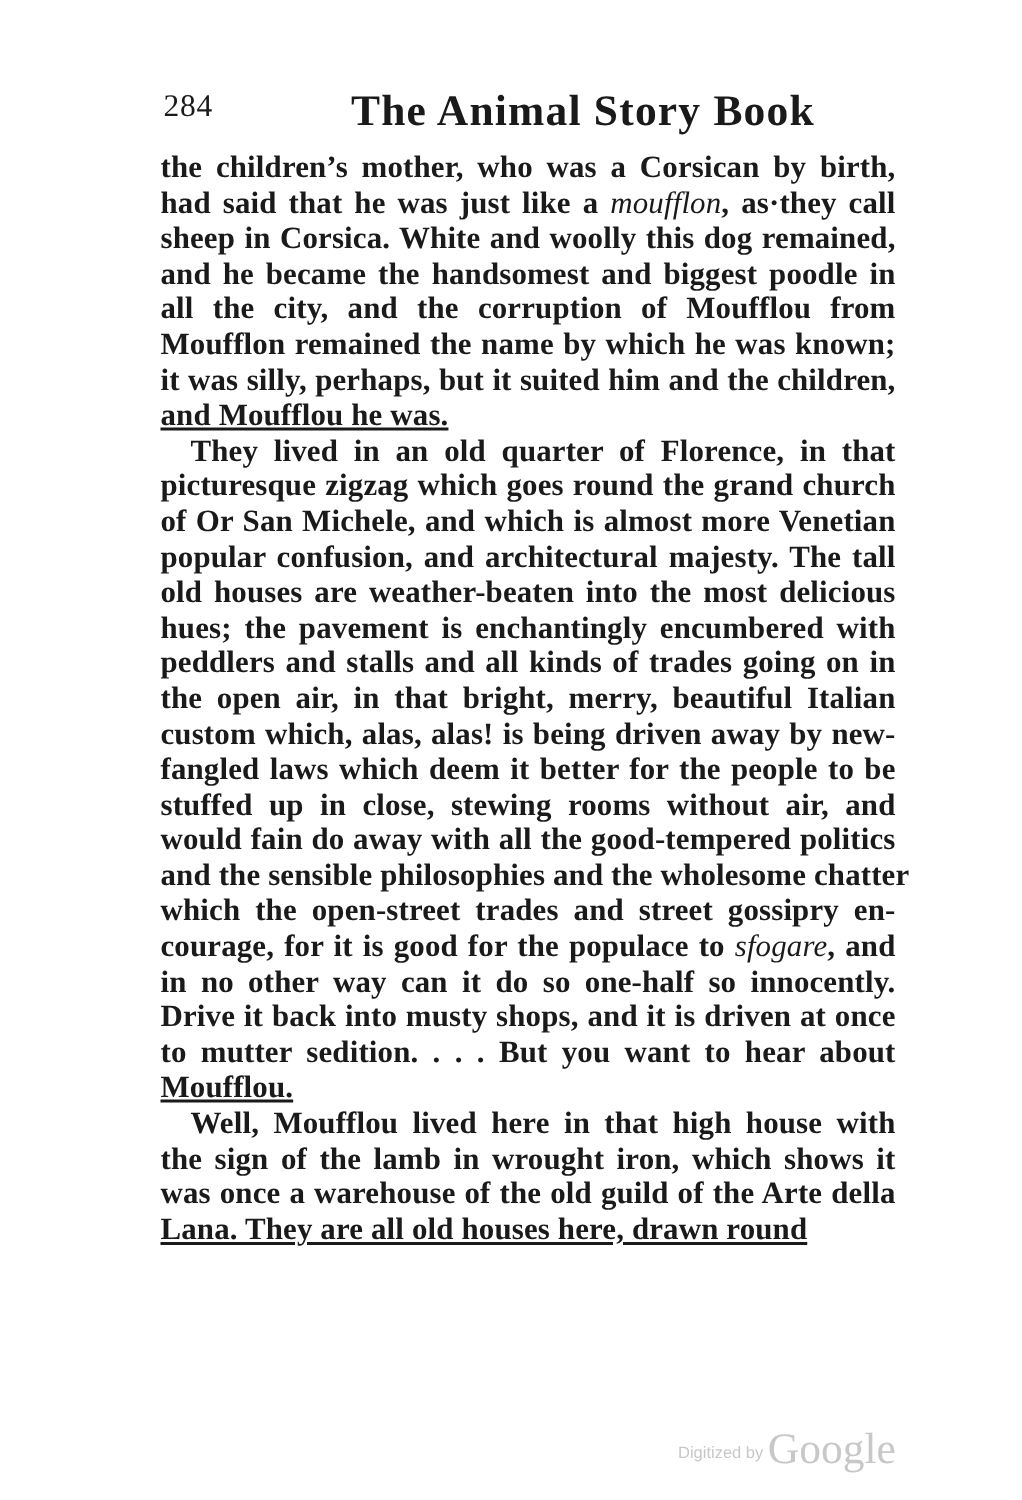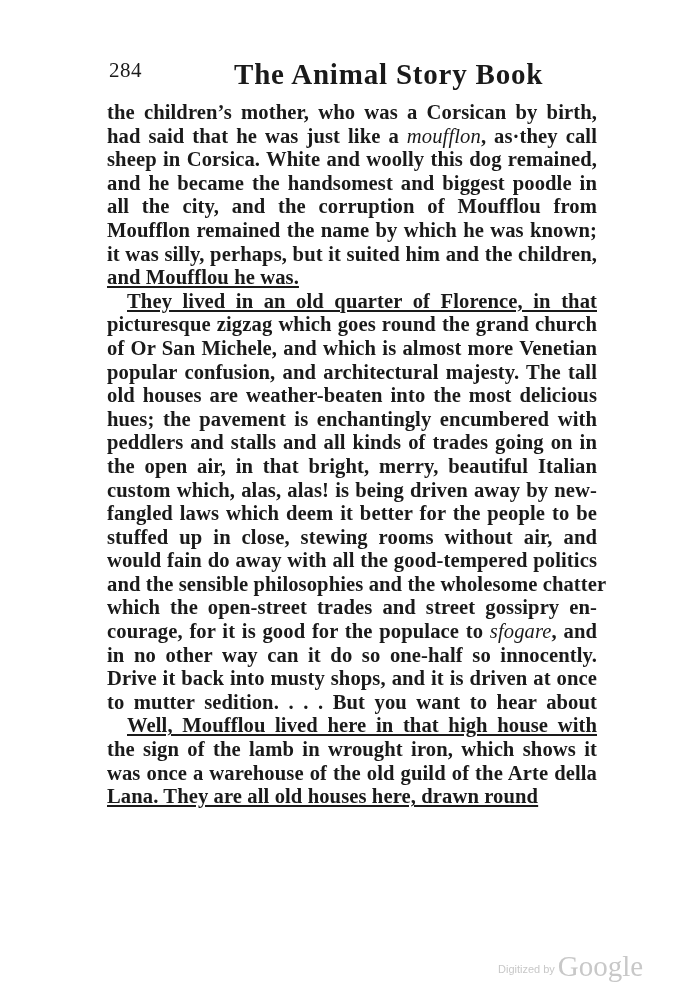--- a/index.html
+++ b/index.html
@@ -62,39 +62,37 @@
       height: 23.6px;
       font-weight: bold;
       letter-spacing: 0.1px;
     }
     .line.last {
       text-align-last: left;
       text-decoration: underline;
     }
     .line.indent {
       padding-left: 20px;
-      text-decoration: underline;
     }
     .line em {
       font-style: italic;
       font-weight: normal;
     }
     .watermark {
       position: absolute;
       left: 452px;
       top: 950px;
       color: #c8c8c8;
       white-space: nowrap;
     }
     .wm-small {
       font-family: "Liberation Sans", sans-serif;
       font-size: 11px;
       vertical-align: 3px;
       margin-right: 3px;
-      margin-left: 46px;
     }
     .wm-big {
       font-family: "Liberation Serif", serif;
       font-size: 29px;
     }
   </style>
 </head>
 <body>
 
 <div class="page">
@@ -125,20 +123,21 @@
         <span class="line">custom which, alas, alas! is being driven away by new-</span>
         <span class="line">fangled laws which deem it better for the people to be</span>
         <span class="line">stuffed up in close, stewing rooms without air, and</span>
         <span class="line">would fain do away with all the good-tempered politics</span>
         <span class="line">and the sensible philosophies and the wholesome chatter</span>
         <span class="line">which the open-street trades and street gossipry en-</span>
         <span class="line">courage, for it is good for the populace to <em>sfogare</em>, and</span>
         <span class="line">in no other way can it do so one-half so innocently.</span>
         <span class="line">Drive it back into musty shops, and it is driven at once</span>
         <span class="line">to mutter sedition. . . .  But you want to hear about</span>
+        <span class="line last">Moufflou.</span>
       </div>
       <div>
         <span class="line indent">Well, Moufflou lived here in that high house with</span>
         <span class="line">the sign of the lamb in wrought iron, which shows it</span>
         <span class="line">was once a warehouse of the old guild of the Arte della</span>
         <span class="line last">Lana.  They are all old houses here, drawn round</span>
       </div>
     </div>
 </div>
 

